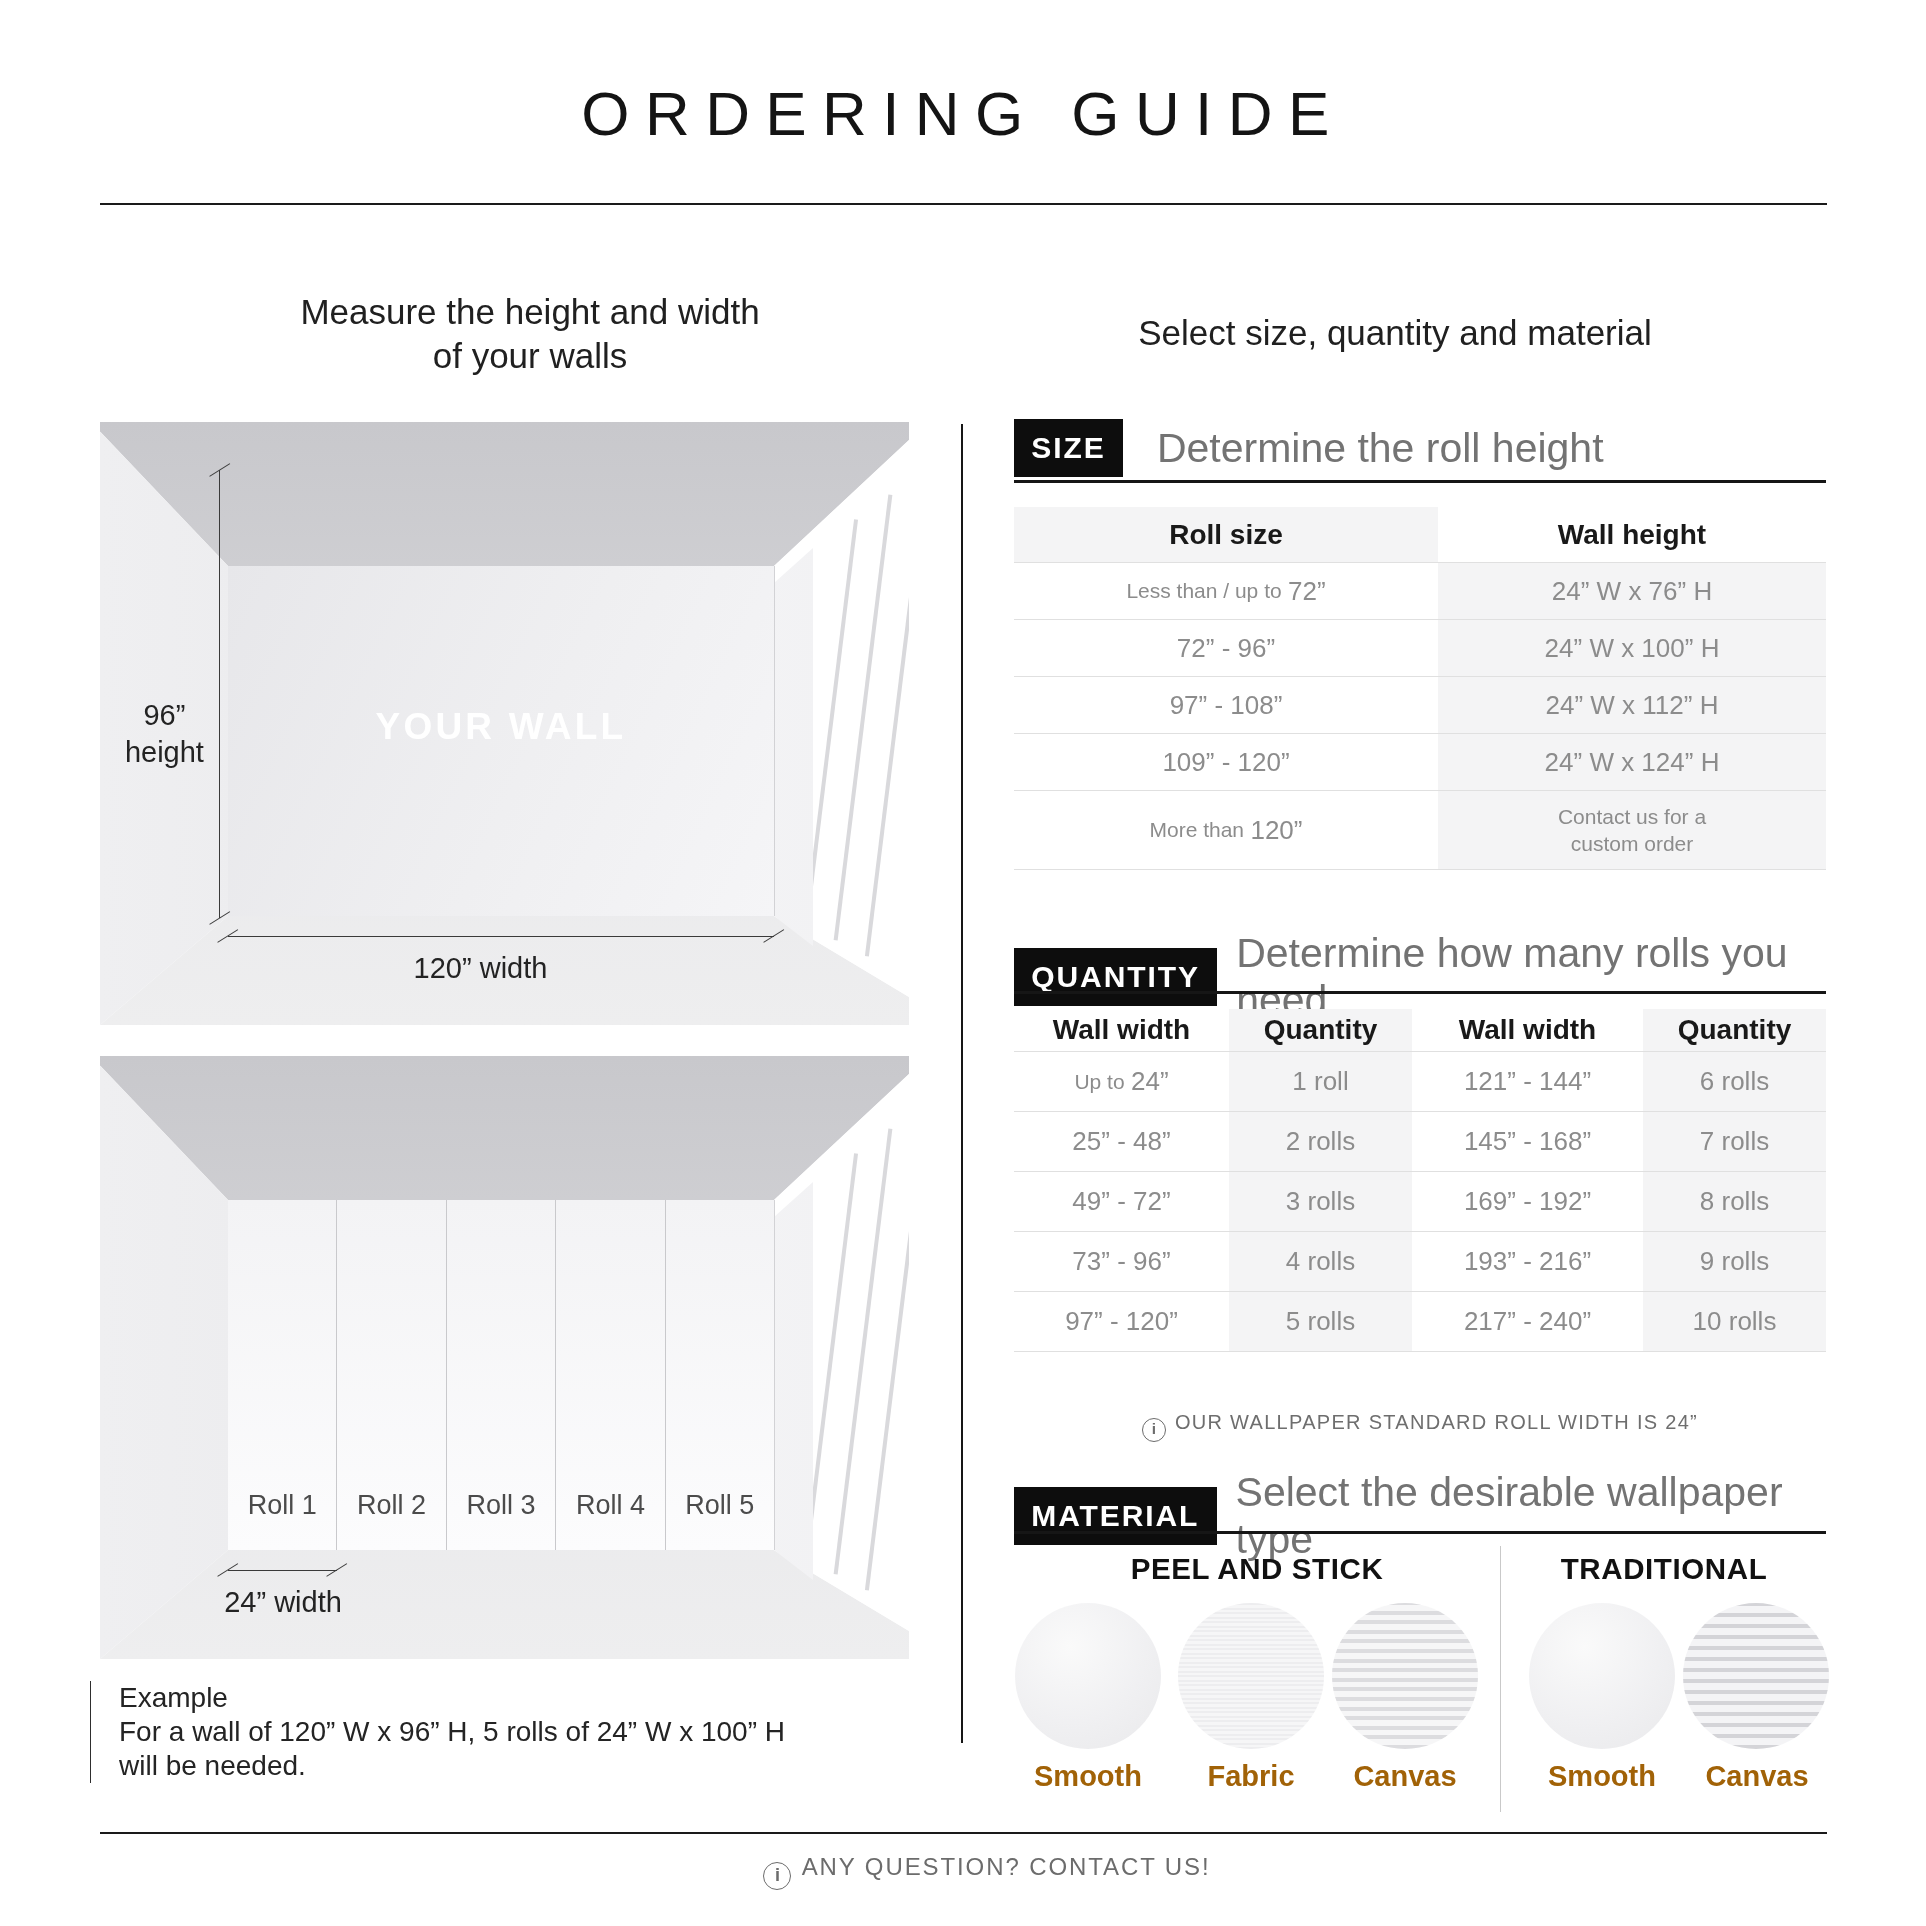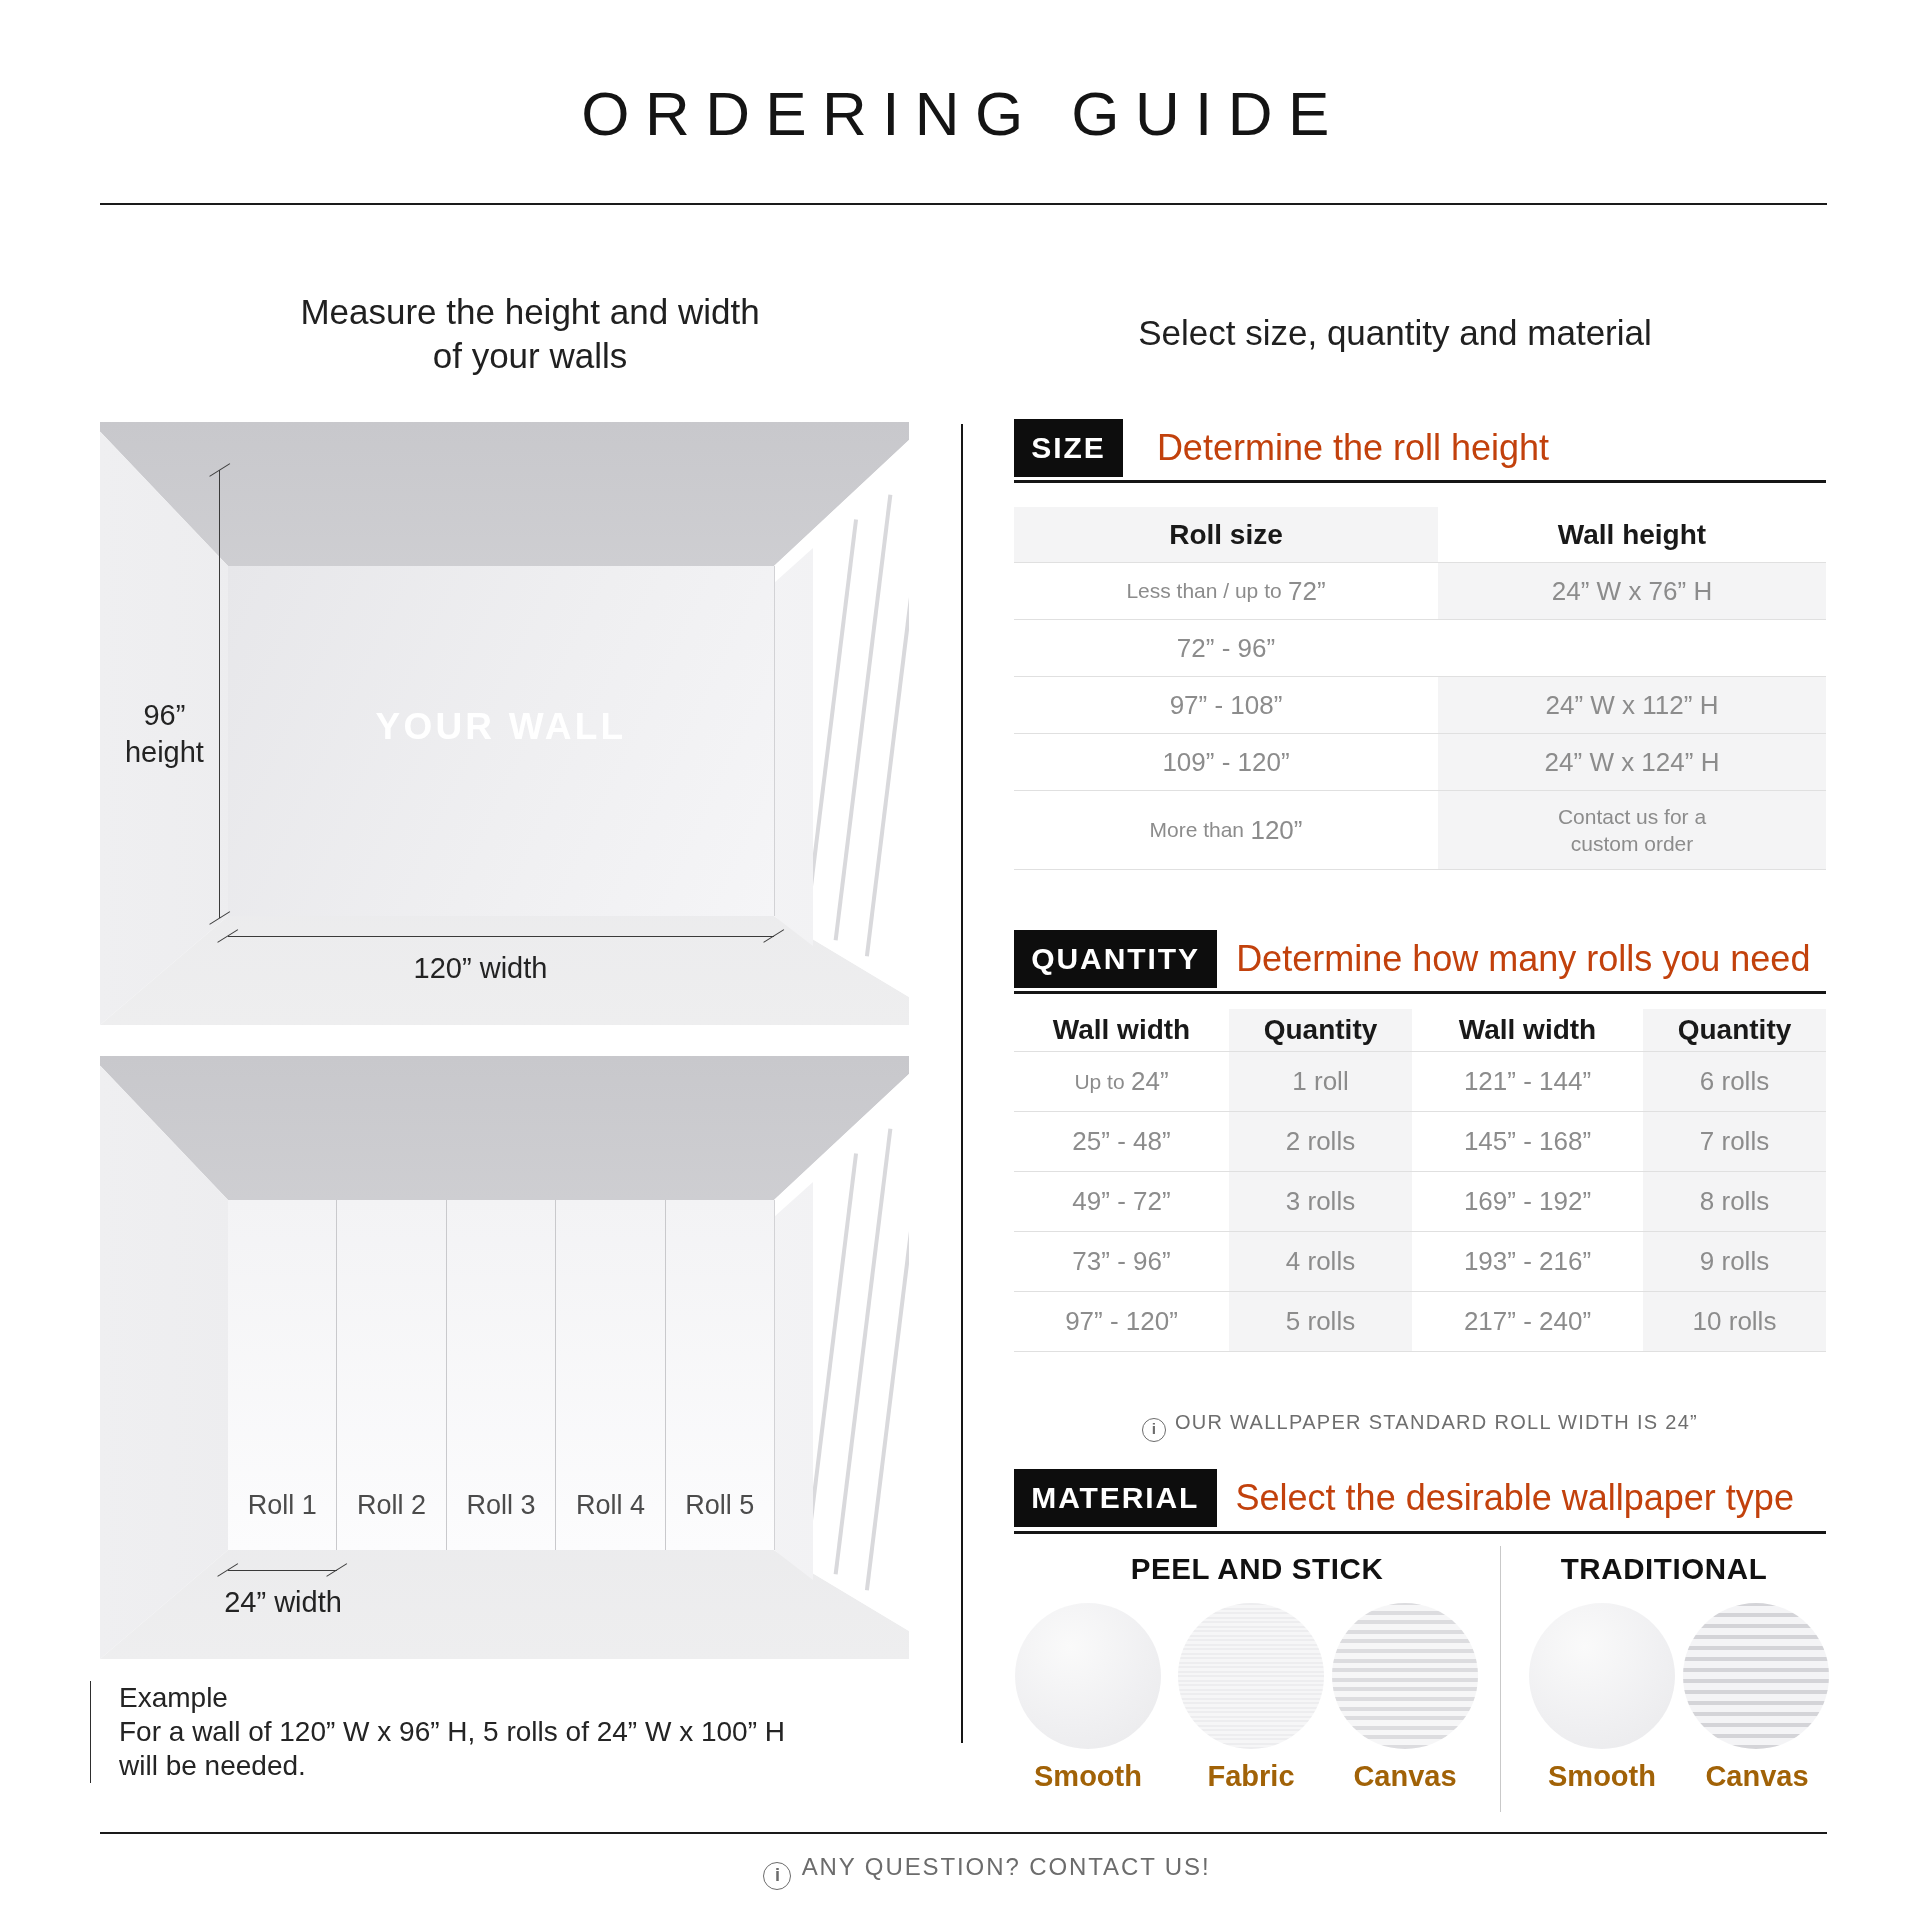--- a/index.html
+++ b/index.html
@@ -71,21 +71,21 @@
           letter-spacing:1.9px;padding-left:24px;}
   .info-icon{display:inline-block;width:26px;height:26px;border:1.9px solid #6c6c6c;border-radius:50%;
           text-align:center;line-height:24.4px;font-size:18px;letter-spacing:0;vertical-align:-5.8px;
           margin-right:10.3px;color:#6c6c6c;}
   .info-icon::after{content:"i";font-weight:bold;}
 
   
   .sec-head{left:1014px;width:812px;display:flex;align-items:center;}
   .badge{background:#0d0d0d;color:#ffffff;font-size:30px;font-weight:600;letter-spacing:1.9px;
           padding:0 17.3px;height:58px;display:flex;align-items:center;}
-  .sec-title{font-size:36px;color:#c2410c;margin-left:19px;}
+  .sec-title{font-size:41px;color:#737373;margin-left:19px;}
   .sec-line{left:1014px;width:812px;height:2.6px;background:#161616;}
 
   .table{left:1014px;width:812px;}
   .trow{display:grid;}
   .trow.sized{grid-template-columns:424px 388px;}
   .trow.quant{grid-template-columns:215px 183px 231px 183px;}
   .cell{display:flex;align-items:center;justify-content:center;text-align:center;
         font-size:26px;color:#8c8c8c;}
   .cell .pre{font-size:21px;margin-right:6.4px;}
   .cell.alt{background:#f4f4f5;}
@@ -211,20 +211,21 @@
     </div>
     <div class="trow sized brow" style="height:56px;">
       <div class="cell">
           <span class="pre">Less than / up to</span>
           <span>72”</span>
         </div>
       <div class="cell alt">24” W x 76” H</div>
     </div>
     <div class="trow sized brow" style="height:56px;">
       <div class="cell">72” - 96”</div>
+      <div class="cell alt">24” W x 100” H</div>
     </div>
     <div class="trow sized brow" style="height:56px;">
       <div class="cell">97” - 108”</div>
       <div class="cell alt">24” W x 112” H</div>
     </div>
     <div class="trow sized brow" style="height:56px;">
       <div class="cell">109” - 120”</div>
       <div class="cell alt">24” W x 124” H</div>
     </div>
     <div class="trow sized brow bbot" style="height:78px;">

